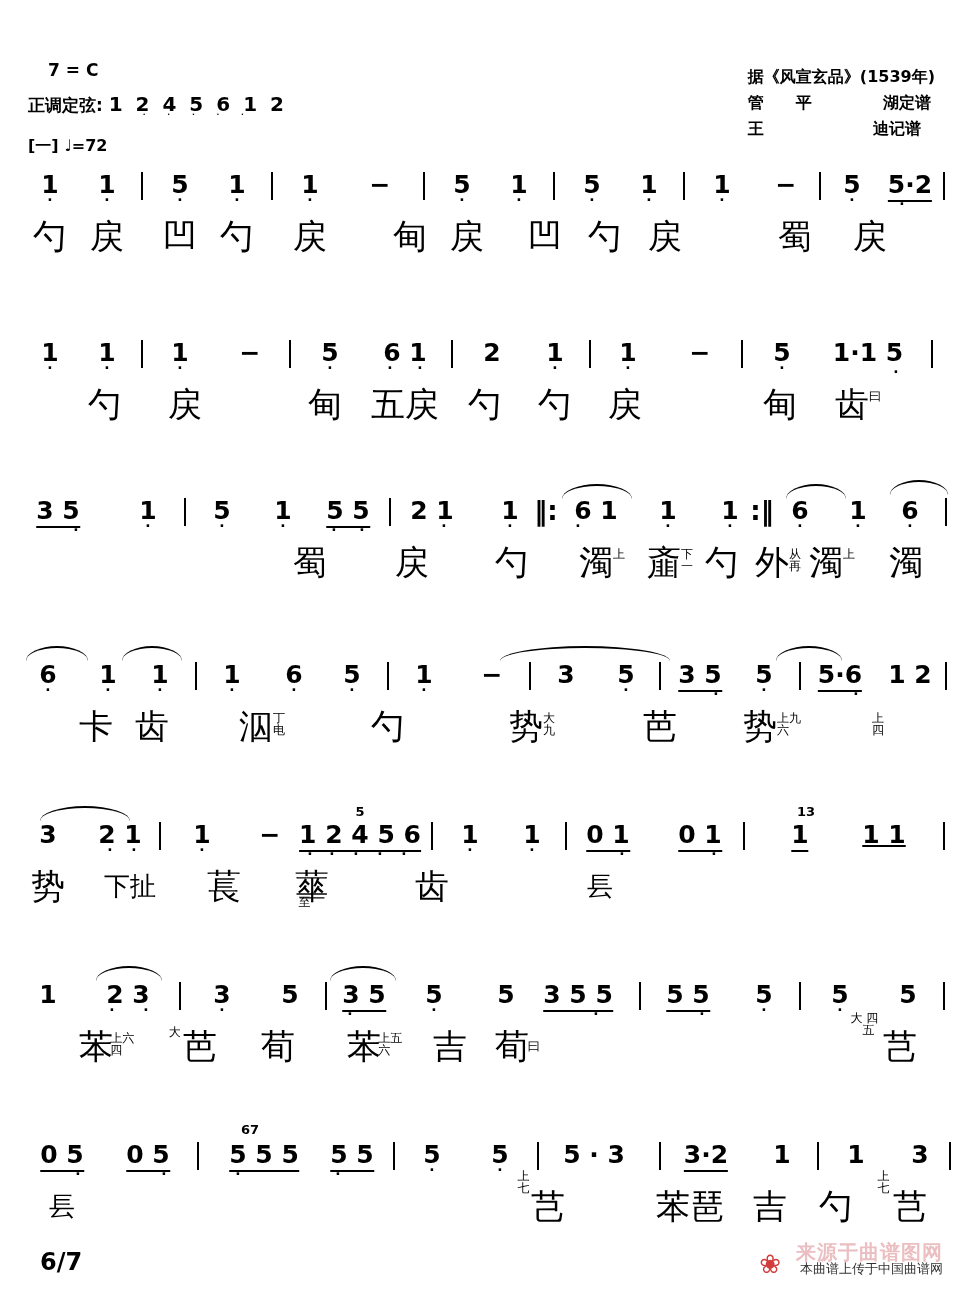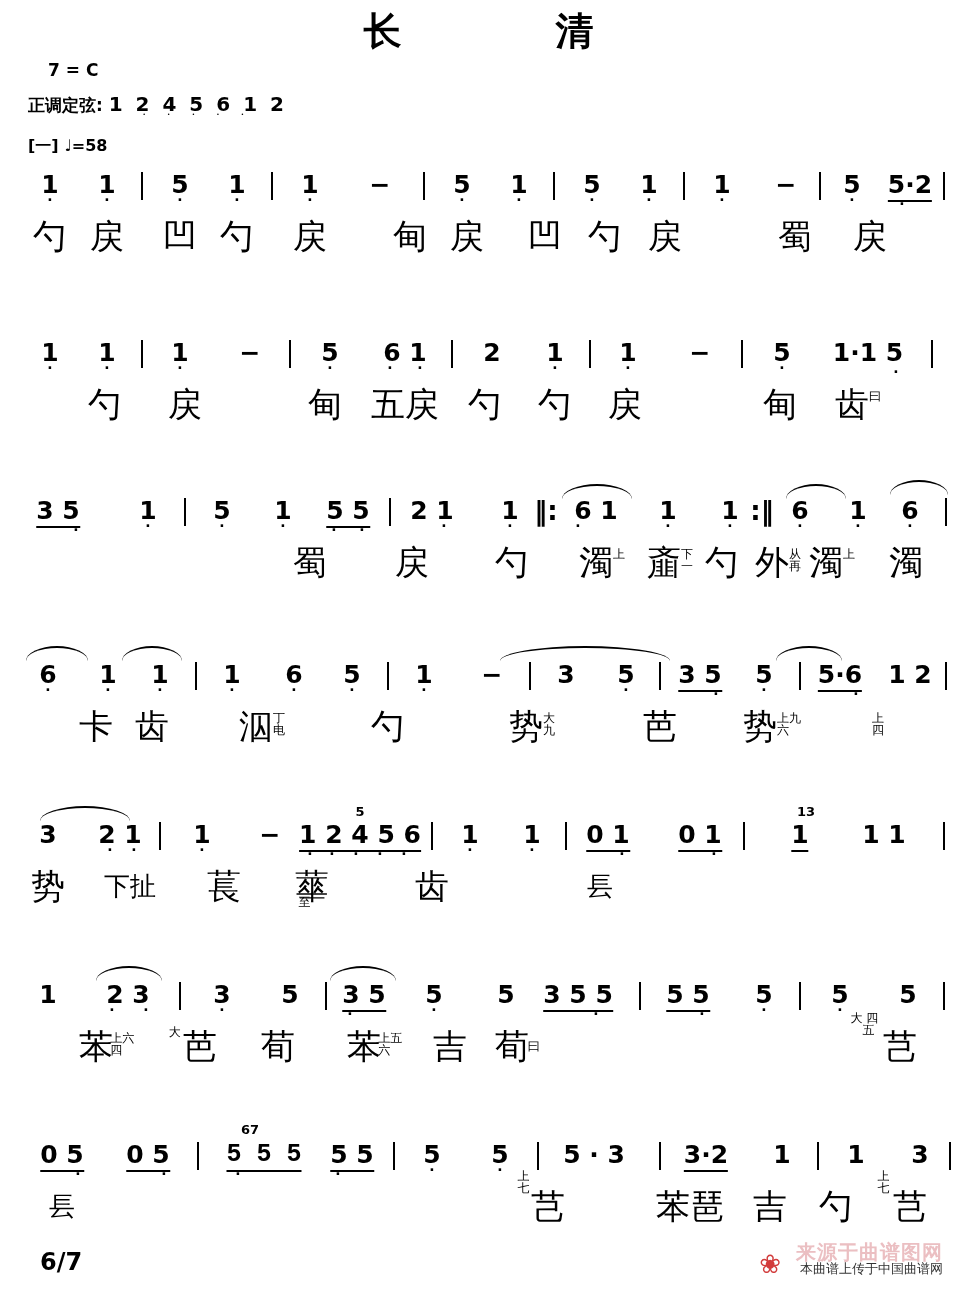--- a/index.html
+++ b/index.html
@@ -219,32 +219,44 @@
     font-size: 13px;
     font-weight: bold;
     transform: translateX(-50%);
   }
 </style>
 </head>
 <body>
 
 <div class="page">
 
-  <div class="title">长　　清</div>
 
   <div class="key-line">7 = C</div>
 
   <div class="tuning-line">
     <span>正调定弦:</span>
     <span class="tuning-digits">1 2 4 5 6 1 2</span>
   </div>
   <div class="dotrow">· · · · ·</div>
 
-  <div class="tempo-line">[一] ♩=58</div>
-
+  <div class="tempo-line">[一] ♩=72</div>
+
+  <div class="credits">
+    <div class="row">据《风宣玄品》(1539年)</div>
+    <div class="row">
+      <span>管　　平</span>
+      <span class="sp2"></span>
+      <span>湖定谱</span>
+    </div>
+    <div class="row">
+      <span>王</span>
+      <span class="sp2"></span><span class="sp"></span>
+      <span>迪记谱</span>
+    </div>
+  </div>
 
   <div class="system" style="top:170px;">
     <div class="numline">
       <span class="tok" style="left:50px;">1</span>
       <span class="dot-d" style="left:50px;">·</span>
       <span class="tok" style="left:107px;">1</span>
       <span class="dot-d" style="left:107px;">·</span>
       <span class="bar" style="left:142px;"></span>
       <span class="tok" style="left:180px;">5</span>
       <span class="dot-d" style="left:180px;">·</span>
@@ -462,21 +474,21 @@
       <span class="tok" style="left:532px;">1</span>
       <span class="dot-d" style="left:532px;">·</span>
       <span class="bar" style="left:566px;"></span>
       <span class="tok ul1" style="left:608px;">0 1</span>
       <span class="dot-d" style="left:622px; top:31px;">·</span>
       <span class="tok ul1" style="left:700px;">0 1</span>
       <span class="dot-d" style="left:714px; top:31px;">·</span>
       <span class="bar" style="left:744px;"></span>
       <span class="tuplet" style="left:806px; top:-16px;">13</span>
       <span class="tok ul1" style="left:800px;">1</span>
-      <span class="tok" style="left:884px;">1 1</span>
+      <span class="tok" style="left:884px;text-decoration:underline;">1 1</span>
       <span class="bar" style="left:944px;"></span>
     </div>
     <div class="tabline">
       <span class="tabtok tabmain" style="left:48px;">势</span>
       <span class="tabtok" style="left:130px; font-size:26px;">下扯</span>
       <span class="tabtok tabmain" style="left:224px;">萇</span>
       <span class="tabtok tabmain" style="left:312px;">蕐<span class="sub" style="left:10%; top:30px;">至</span></span>
       <span class="tabtok tabmain" style="left:432px;">齿</span>
       <span class="tabtok" style="left:600px; font-size:26px;">镸</span>
     </div>
@@ -525,21 +537,21 @@
   </div>
 
   <div class="system" style="top:1140px;">
     <div class="numline">
       <span class="tok ul1" style="left:62px;">0 5</span>
       <span class="dot-d" style="left:78px; top:31px;">·</span>
       <span class="tok ul1" style="left:148px;">0 5</span>
       <span class="dot-d" style="left:164px; top:31px;">·</span>
       <span class="bar" style="left:198px;"></span>
       <span class="tuplet" style="left:250px; top:-18px;">67</span>
-      <span class="tok ul1" style="left:264px;font-family:Liberation Mono, monospace;">5 5 5</span>
+      <span class="tok ul1" style="left:264px;">5 5 5</span>
       <span class="dot-d" style="left:238px; top:31px;">·</span>
       <span class="tok ul1" style="left:352px;">5 5</span>
       <span class="dot-d" style="left:338px; top:31px;">·</span>
       <span class="bar" style="left:394px;"></span>
       <span class="tok" style="left:432px;">5</span>
       <span class="dot-d" style="left:432px;">·</span>
       <span class="tok" style="left:500px;">5</span>
       <span class="dot-d" style="left:500px;">·</span>
       <span class="bar" style="left:538px;"></span>
       <span class="tok" style="left:594px;">5 · 3</span>

